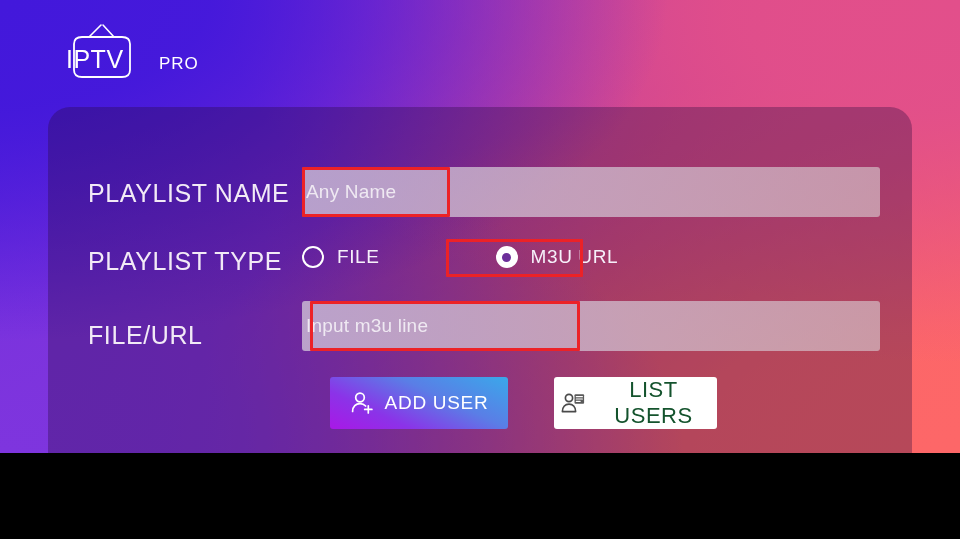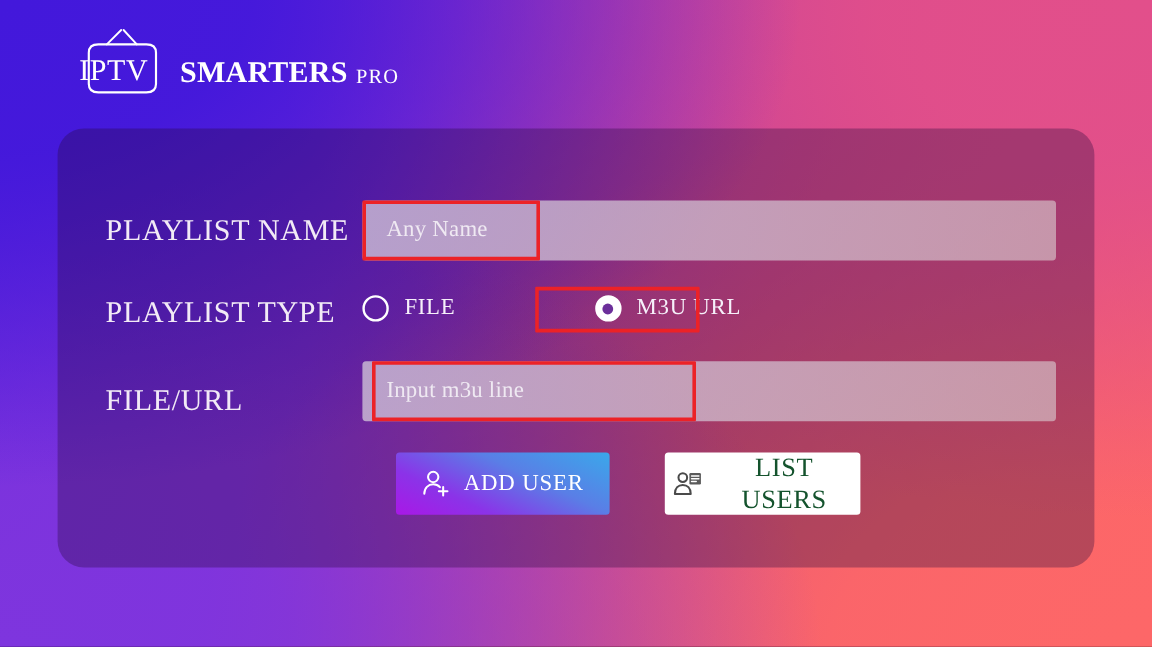--- a/index.html
+++ b/index.html
@@ -3,23 +3,23 @@
 <meta charset="utf-8">
 <style>
   html, body {
     margin: 0;
     padding: 0;
     background: #000;
   }
   #screen {
     position: relative;
     width: 960px;
-    height: 539px;
+    height: 453px;
     overflow: hidden;
-    font-family: Liberation Serif, serif;
+    font-family: Liberation Sans, sans-serif;
     
     background:
       radial-gradient(120% 130% at 0% 0%,   rgba(67,24,219,1) 0%,  rgba(67,24,219,0.95) 18%, rgba(90,40,215,0.0) 58%),
       radial-gradient(115% 120% at 0% 100%, rgba(126,53,222,1) 0%, rgba(126,53,222,0.85) 22%, rgba(126,53,222,0) 62%),
       radial-gradient(120% 125% at 100% 0%, rgba(226,79,139,1) 0%, rgba(226,79,139,0.9) 20%, rgba(226,79,139,0) 64%),
       radial-gradient(125% 130% at 100% 100%, rgba(253,103,104,1) 0%, rgba(253,103,104,0.92) 22%, rgba(253,103,104,0) 66%),
       linear-gradient(115deg, #5322da 0%, #8b2fd4 32%, #c7408f 62%, #fb6668 100%);
   }
 
   
@@ -90,21 +90,21 @@
     left: 254px;
     width: 578px;
     height: 50px;
     border-radius: 3px;
     background: linear-gradient(90deg, rgba(206,192,214,0.80) 0%, rgba(208,190,206,0.76) 55%, rgba(212,188,196,0.70) 100%);
     display: flex;
     align-items: center;
     box-sizing: border-box;
   }
   .input-text {
-    padding-left: 20px;
+    padding-left: 4px;
     font-size: 19px;
     color: #efe9f2;
     letter-spacing: 0.2px;
   }
 
   
   .hl {
     position: absolute;
     border: 3px solid #ec2227;
     box-sizing: border-box;
@@ -180,21 +180,20 @@
 
   <div id="logo">
     <div class="tvmark">
       <svg width="96" height="58" viewBox="0 0 96 58" fill="none" xmlns="http://www.w3.org/2000/svg" aria-hidden="true">
         <path d="M33 15 L45 3" stroke="#ffffff" stroke-width="1.6" stroke-linecap="round"></path>
         <path d="M58 15 L47 3" stroke="#ffffff" stroke-width="1.6" stroke-linecap="round"></path>
         <path d="M18 22 C18 17 21 15 26 15 L66 15 C71 15 74 17 74 22 L74 48 C74 53 71 55 66 55 L26 55 C21 55 18 53 18 48 Z" stroke="#ffffff" stroke-width="1.8" fill="none" stroke-linejoin="round"></path>
       </svg>
       <div class="iptv-word">IPTV</div>
     </div>
-    <div class="smarters">SMARTERS</div>
     <div class="pro">PRO</div>
   </div>
 
   <div id="card">
 
     <div class="row" style="top:60px;">
       <div class="field-label" style="top:12px;">PLAYLIST NAME</div>
       <div class="input-field" style="top:0px;">
         <span class="input-text">Any Name</span>
       </div>

